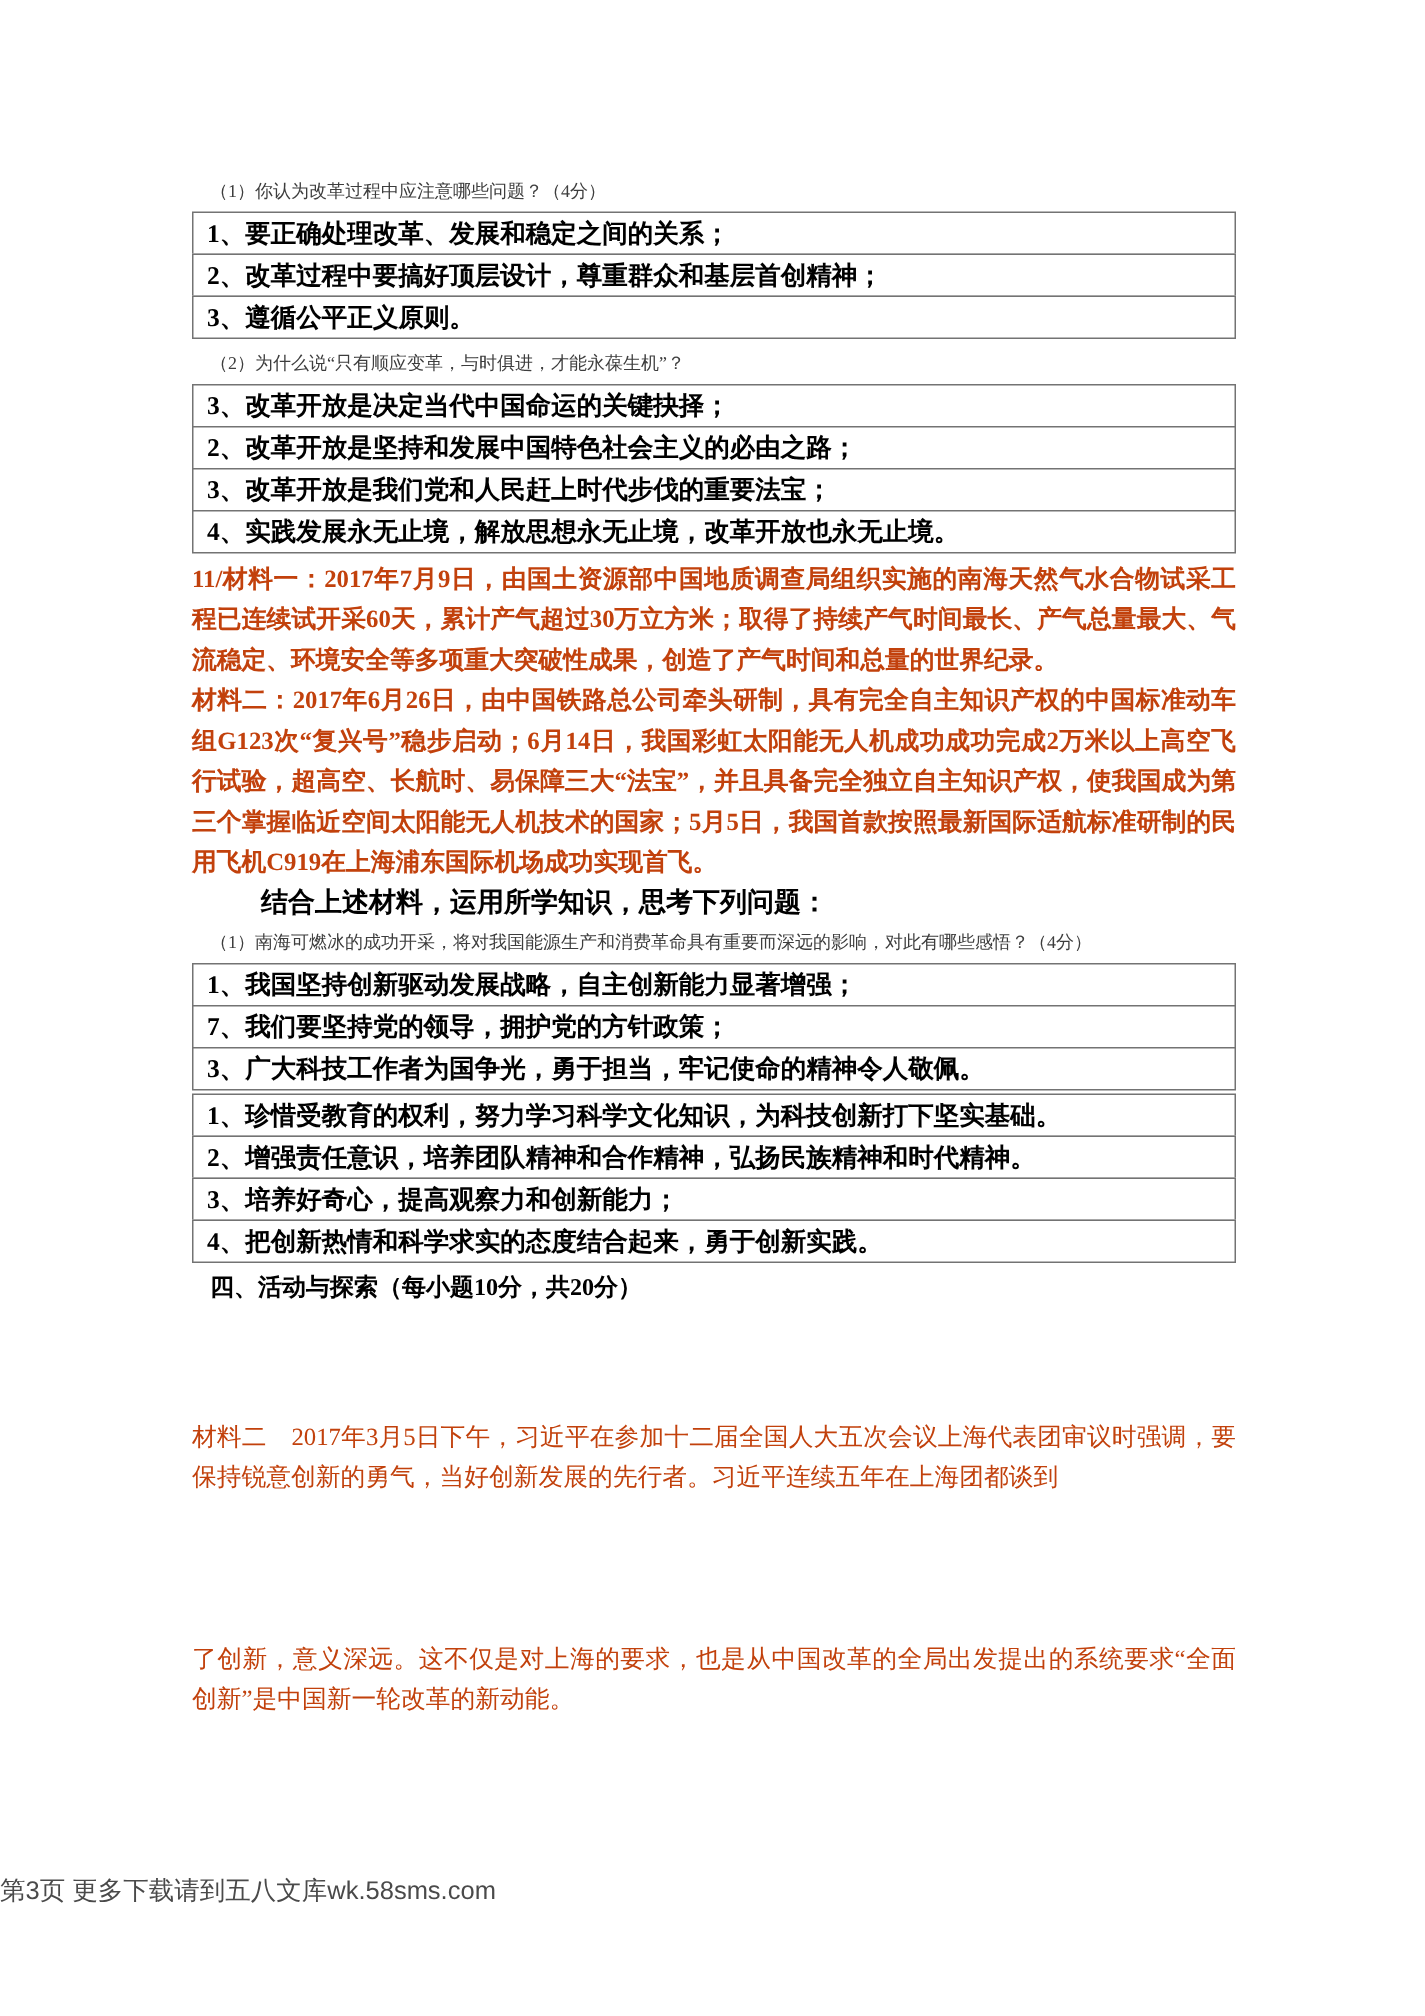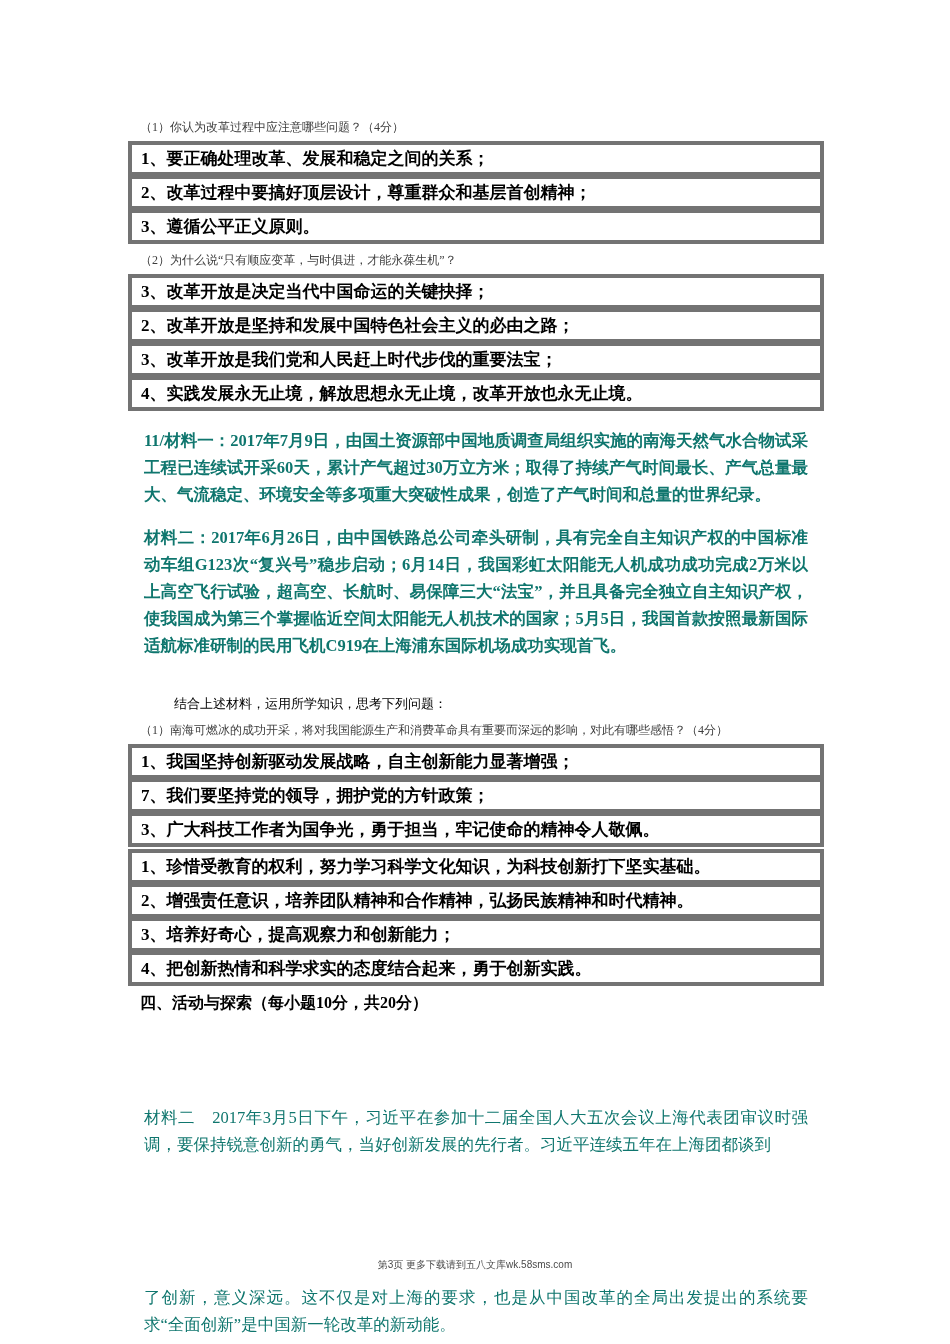--- a/index.html
+++ b/index.html
@@ -22,60 +22,59 @@
   }
   .q {
     font-size: 12px;
     line-height: 26px;
     color: #3d3d3d;
     padding-left: 12px;
     text-align: justify;
   }
   .abox { margin: 2px 0 3px 0; }
   .arow {
-    border: 4px solid #737373;
+    border: 1px solid #737373;
     margin-top: -1px;
     padding: 1px 9px;
     font-weight: 700;
     font-size: 17px;
     line-height: 25px;
     color: #000;
     background: #fff;
   }
   .para {
     font-size: 16.5px;
     line-height: 27px;
     text-align: justify;
     font-weight: 700;
-    color: #0f766e;
-    margin: 16px;
+    color: #c2410c;
+    margin: 0;
   }
   .para.regular { font-weight: 400; }
   .intro {
     padding-left: 46px;
-    font-weight: 400;
-    font-size: 13px;
+    font-weight: 700;
+    font-size: 18px;
     line-height: 27px;
-    margin-top: 31px;
   }
   .sect {
     font-size: 16px;
     line-height: 27px;
     padding-left: 12px;
     font-weight: 700;
   }
   .sp72 { height: 72px; }
   .sp94 { height: 94px; }
   .footer {
     position: absolute;
     left: 0;
     right: 0;
     bottom: 72px;
-    text-align: center;
-    font-size: 10px;
+    text-align: left;
+    font-size: 17px;
     color: #4a4a4a;
     font-family: "Liberation Sans", sans-serif;
   }
 </style>
 </head>
 <body>
 
 <div class="page">
   <div class="content">
 

